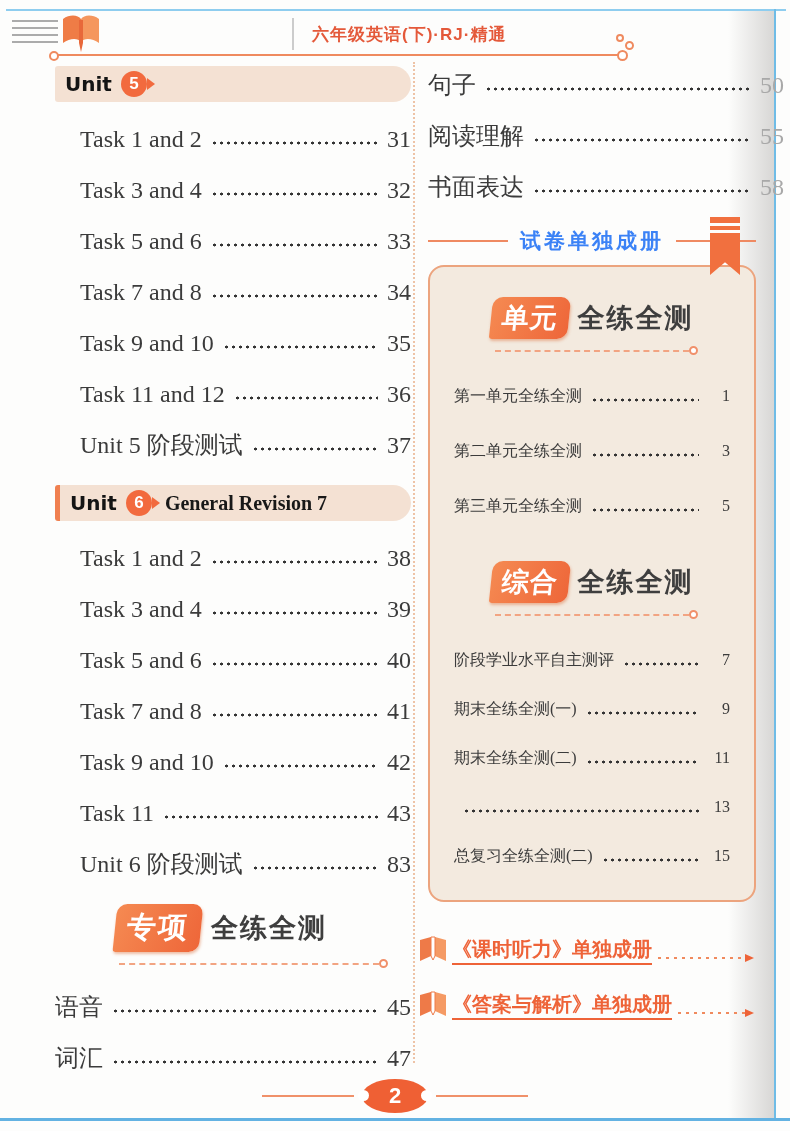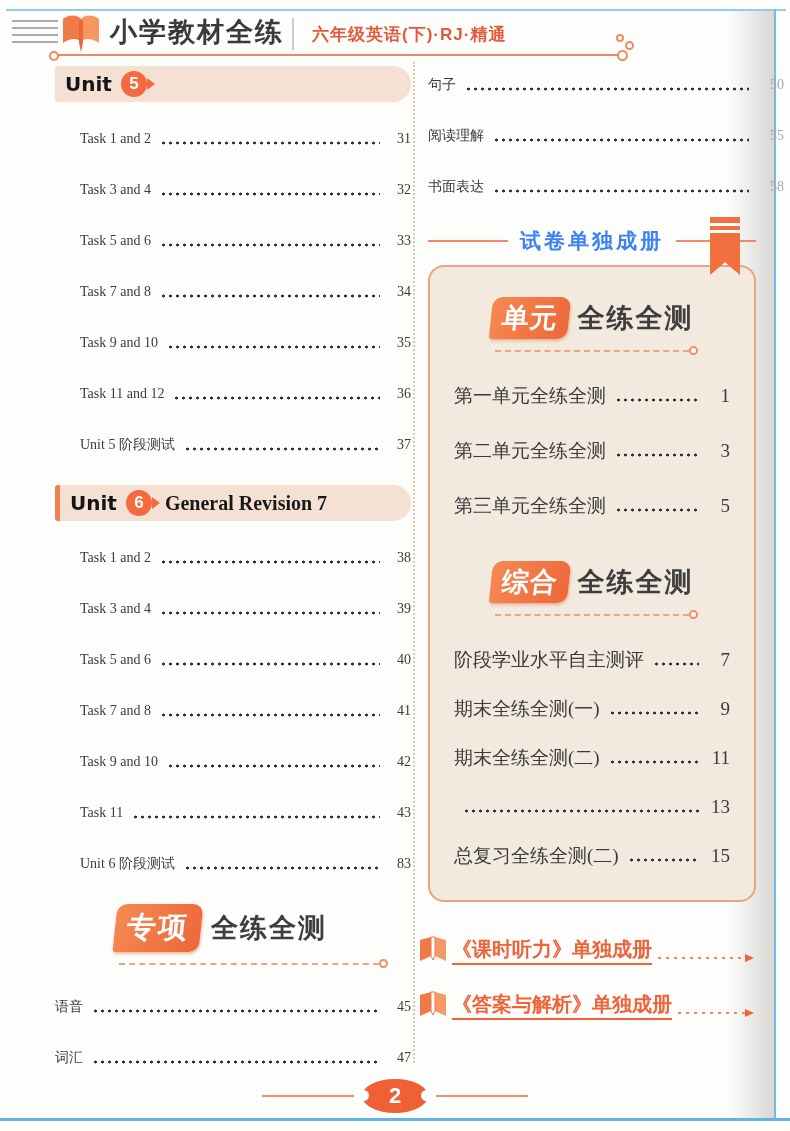--- a/index.html
+++ b/index.html
@@ -36,21 +36,21 @@
         display:flex;align-items:center;gap:9px;padding:0 10px;margin-bottom:26px;}
   .unit-bar.accent{border-left:5px solid #f08050;}
   .unit-word{font-family:"DejaVu Sans",sans-serif;font-weight:bold;font-size:20px;color:#141414;}
   .unit-num{position:relative;width:26px;height:26px;border-radius:50%;background:#f26a3e;color:#fff;
         display:flex;align-items:center;justify-content:center;
         font-family:"Liberation Sans",sans-serif;font-weight:bold;font-size:17px;flex:0 0 auto;}
   .unit-num .arrow{position:absolute;right:-8px;top:7px;width:0;height:0;
         border-left:8px solid #f26a3e;border-top:6px solid transparent;border-bottom:6px solid transparent;}
   .unit-title{font-weight:bold;font-size:20px;color:#181818;margin-left:4px;white-space:nowrap;}
   
-  .toc-row{display:flex;align-items:flex-end;margin:0 0 29px 25px;font-size:14px;color:#3b3b3b;line-height:22px;}
+  .toc-row{display:flex;align-items:flex-end;margin:0 0 29px 25px;font-size:24px;color:#3b3b3b;line-height:22px;}
   .toc-row .lbl{white-space:nowrap;}
   .toc-row .leader{flex:1;height:4px;margin:0 9px 5px;background-image:radial-gradient(circle,#333 1.4px,transparent 1.6px);
         background-size:7px 4px;background-repeat:repeat-x;background-position:0 50%;}
   .toc-row .pg{min-width:22px;text-align:right;white-space:nowrap;}
   .toc-row.no-indent{margin-left:0;}
   .toc-row .pg.clip{color:#a8a8a8;width:26px;min-width:26px;margin-right:-28px;overflow:hidden;}
   
   .special-head{position:relative;margin:14px 0 44px 60px;display:flex;align-items:center;width:250px;}
   .badge{display:inline-block;background:linear-gradient(110deg,#f58a52,#ee6639);color:#fff;
         font-family:"Liberation Sans",sans-serif;font-weight:bold;border-radius:10px 10px 10px 3px;
@@ -68,21 +68,21 @@
         color:#3b82f6;letter-spacing:3px;margin:0 12px;white-space:nowrap;}
   .bookmark{position:absolute;right:16px;top:-10px;width:30px;height:58px;background:#f1703f;
         clip-path:polygon(0 0,100% 0,100% 100%,50% 78%,0 100%);z-index:3;}
   .bookmark::before{content:'';position:absolute;left:0;right:0;top:6px;height:3px;background:#fdfdfc;box-shadow:0 7px 0 #fdfdfc;}
   .panel{position:relative;border:2px solid #eca47e;border-radius:16px;background:#f3eadf;
         padding:30px 20px 6px;}
   .section-head{position:relative;display:flex;align-items:center;justify-content:center;margin:0 0 46px;}
   .section-head .badge{font-size:27px;padding:3px 11px;letter-spacing:1px;}
   .section-head .head-title{font-size:27px;margin-left:9px;}
   .section-head .dash-line{left:16%;right:16%;}
-  .panel .toc-row{margin:0 4px 33px 4px;font-size:19px;}
+  .panel .toc-row{margin:0 4px 33px 4px;font-size:16px;}
   .panel .sec2{margin-top:44px;}
   .panel .comp .toc-row{margin-bottom:27px;}
   
   .extra{position:relative;display:flex;align-items:flex-end;margin:26px 0 0 -10px;}
   .extra .bicon{flex:0 0 auto;margin-right:4px;margin-bottom:-2px;}
   .extra .txt{font-family:"Liberation Sans",sans-serif;font-weight:bold;font-size:20px;color:#ee6338;
         white-space:nowrap;border-bottom:2px solid #ee6338;}
   .extra .dashes{flex:1;height:2px;margin:0 10px 6px 6px;position:relative;
         background:repeating-linear-gradient(90deg,#f08a5e 0 3px,transparent 3px 8px);}
   .extra .dashes::after{content:'';position:absolute;right:-8px;top:-3px;width:0;height:0;
@@ -107,21 +107,20 @@
 
   <div class="header">
     <div class="speed-lines"></div>
     <span class="logo">
       <svg width="46" height="42" viewBox="0 0 46 42">
         <path d="M5 7 C12 2 20 3 23 7 L23 30 C20 26 12 26 5 31 Z" fill="#ef7c46"></path>
         <path d="M41 7 C34 2 26 3 23 7 L23 30 C26 26 34 26 41 31 Z" fill="#f5975e"></path>
         <path d="M21 8 L25 8 L25 31 L23 40 L21 31 Z" fill="#e8683a"></path>
       </svg>
     </span>
-    <span class="brand">小学教材全练</span>
     <span class="hdr-divider"></span>
     <span class="subtitle">六年级英语(下)·RJ·精通</span>
     <div class="hdr-line">
       <span class="c0"></span>
         <span class="c1"></span>
         <span class="c2"></span>
         <span class="c3"></span>
     </div>
   </div>
 

